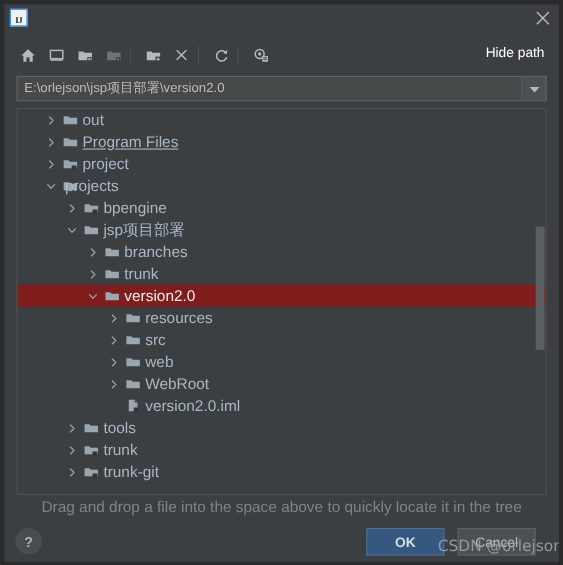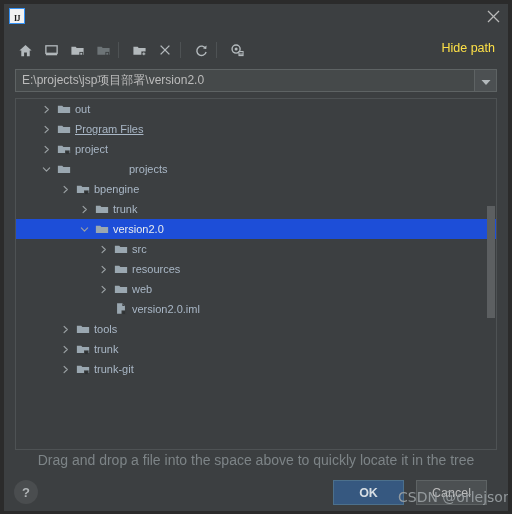--- a/index.html
+++ b/index.html
@@ -64,21 +64,21 @@
     cursor: pointer;
   }
   .tb-sep {
     position: absolute; top: 4px;
     width: 1px; height: 16px;
     background: #4e5254;
   }
   #hide-path {
     position: absolute; right: 17px; top: 3px;
     font-size: 12.5px;
-    color: #fde047;
+    color: #ffffff;
     cursor: pointer;
   }
 
   
   #path-row {
     position: absolute; left: 15px; top: 69px;
     width: 482px; height: 23px;
     box-sizing: border-box;
   }
   #path-field {
@@ -119,35 +119,35 @@
     width: 480px;
   }
   .row {
     position: relative;
     height: 20px;
     display: flex;
     align-items: center;
     white-space: nowrap;
     cursor: default;
   }
-  .row.selected { background: #1d4ed8; }
+  .row.selected { background: #7f1d1d; }
   .row .arrow {
     position: absolute;
     width: 12px; height: 20px;
     display: flex; align-items: center; justify-content: center;
     cursor: pointer;
   }
   .row .ficon {
     position: absolute;
     width: 16px; height: 20px;
     display: flex; align-items: center; justify-content: center;
   }
   .row .label {
     position: absolute;
-    font-size: 11px;
+    font-size: 14px;
     color: #a9b7c6;
     line-height: 20px;
   }
   .row.selected .label { color: #e8ecef; }
 
   
   #vscroll-track {
     position: absolute; right: 0; top: 0;
     width: 10px; height: 350px;
     background: transparent;
@@ -308,21 +308,21 @@
         <rect x="9" y="8.5" width="5.5" height="5.5" fill="#b3b9bc"></rect>
         <rect x="10" y="9.7" width="3.5" height="0.9" fill="#3c3f41"></rect>
         <rect x="10" y="11.2" width="3.5" height="0.9" fill="#3c3f41"></rect>
       </svg>
     </div>
 
     <div id="hide-path">Hide path</div>
   </div>
 
   <div id="path-row">
-    <div id="path-field" title="E:\projects\jsp项目部署\version2.0">E:\projects\jsp项目部署\version2.0</div>
+    <div id="path-field" title="E:\projects\jsp项目部署\version2.0">E:\orlejson\jsp项目部署\version2.0</div>
     <div id="path-dropdown">
       <span>
         <svg width="10" height="7" viewBox="0 0 10 7">
           <path d="M0.5 1 L9.5 1 L5 6 Z" fill="#b3b9bc"></path>
         </svg>
       </span>
     </div>
   </div>
 
   <div id="tree-wrap">
@@ -372,38 +372,64 @@
           <div class="arrow" style="left: 24px;">
             <svg width="9" height="9" viewBox="0 0 10 10">
               <path d="M1.5 3.2 L5 6.8 L8.5 3.2" fill="none" stroke="#9aa0a3" stroke-width="1.3" stroke-linecap="round" stroke-linejoin="round"></path>
             </svg>
           </div>
           <div class="ficon" style="left: 40px;">
             <svg width="14" height="14" viewBox="0 0 16 16">
               <path d="M1 4.2 L6 4.2 L7.3 5.8 L15 5.8 L15 12.6 L1 12.6 Z" fill="#9aa7b0"></path>
             </svg>
           </div>
-          <div class="label" style="left: 73px; padding-left: 40px;">projects</div>
+          <div class="label" style="left: 43px;">projects</div>
         </div>
         <div class="row">
           <div class="arrow" style="left: 43px;">
             <svg width="9" height="9" viewBox="0 0 10 10">
               <path d="M3.4 1.5 L7 5 L3.4 8.5" fill="none" stroke="#9aa0a3" stroke-width="1.3" stroke-linecap="round" stroke-linejoin="round"></path>
             </svg>
           </div>
           <div class="ficon" style="left: 59px;">
             <svg width="14" height="14" viewBox="0 0 16 16">
               <path d="M1 4.2 L6 4.2 L7.3 5.8 L15 5.8 L15 12.6 L1 12.6 Z" fill="#9aa7b0"></path>
               <rect x="9.2" y="9.6" width="5.2" height="5.2" fill="#3c3f41"></rect>
               <rect x="10.2" y="10.6" width="3.2" height="3.2" fill="#2f3234"></rect>
             </svg>
           </div>
           <div class="label" style="left: 78px;">bpengine</div>
         </div>
         <div class="row">
+          <div class="arrow" style="left: 43px;">
+            <svg width="9" height="9" viewBox="0 0 10 10">
+              <path d="M1.5 3.2 L5 6.8 L8.5 3.2" fill="none" stroke="#9aa0a3" stroke-width="1.3" stroke-linecap="round" stroke-linejoin="round"></path>
+            </svg>
+          </div>
+          <div class="ficon" style="left: 59px;">
+            <svg width="14" height="14" viewBox="0 0 16 16">
+              <path d="M1 4.2 L6 4.2 L7.3 5.8 L15 5.8 L15 12.6 L1 12.6 Z" fill="#9aa7b0"></path>
+            </svg>
+          </div>
+          <div class="label" style="left: 78px;">jsp项目部署</div>
+        </div>
+        <div class="row">
+          <div class="arrow" style="left: 62px;">
+            <svg width="9" height="9" viewBox="0 0 10 10">
+              <path d="M3.4 1.5 L7 5 L3.4 8.5" fill="none" stroke="#9aa0a3" stroke-width="1.3" stroke-linecap="round" stroke-linejoin="round"></path>
+            </svg>
+          </div>
+          <div class="ficon" style="left: 78px;">
+            <svg width="14" height="14" viewBox="0 0 16 16">
+              <path d="M1 4.2 L6 4.2 L7.3 5.8 L15 5.8 L15 12.6 L1 12.6 Z" fill="#9aa7b0"></path>
+            </svg>
+          </div>
+          <div class="label" style="left: 97px;">branches</div>
+        </div>
+        <div class="row">
           <div class="arrow" style="left: 62px;">
             <svg width="9" height="9" viewBox="0 0 10 10">
               <path d="M3.4 1.5 L7 5 L3.4 8.5" fill="none" stroke="#9aa0a3" stroke-width="1.3" stroke-linecap="round" stroke-linejoin="round"></path>
             </svg>
           </div>
           <div class="ficon" style="left: 78px;">
             <svg width="14" height="14" viewBox="0 0 16 16">
               <path d="M1 4.2 L6 4.2 L7.3 5.8 L15 5.8 L15 12.6 L1 12.6 Z" fill="#9aa7b0"></path>
             </svg>
           </div>
@@ -426,47 +452,60 @@
           <div class="arrow" style="left: 81px;">
             <svg width="9" height="9" viewBox="0 0 10 10">
               <path d="M3.4 1.5 L7 5 L3.4 8.5" fill="none" stroke="#9aa0a3" stroke-width="1.3" stroke-linecap="round" stroke-linejoin="round"></path>
             </svg>
           </div>
           <div class="ficon" style="left: 97px;">
             <svg width="14" height="14" viewBox="0 0 16 16">
               <path d="M1 4.2 L6 4.2 L7.3 5.8 L15 5.8 L15 12.6 L1 12.6 Z" fill="#9aa7b0"></path>
             </svg>
           </div>
+          <div class="label" style="left: 116px;">resources</div>
+        </div>
+        <div class="row">
+          <div class="arrow" style="left: 81px;">
+            <svg width="9" height="9" viewBox="0 0 10 10">
+              <path d="M3.4 1.5 L7 5 L3.4 8.5" fill="none" stroke="#9aa0a3" stroke-width="1.3" stroke-linecap="round" stroke-linejoin="round"></path>
+            </svg>
+          </div>
+          <div class="ficon" style="left: 97px;">
+            <svg width="14" height="14" viewBox="0 0 16 16">
+              <path d="M1 4.2 L6 4.2 L7.3 5.8 L15 5.8 L15 12.6 L1 12.6 Z" fill="#9aa7b0"></path>
+            </svg>
+          </div>
           <div class="label" style="left: 116px;">src</div>
         </div>
         <div class="row">
           <div class="arrow" style="left: 81px;">
             <svg width="9" height="9" viewBox="0 0 10 10">
               <path d="M3.4 1.5 L7 5 L3.4 8.5" fill="none" stroke="#9aa0a3" stroke-width="1.3" stroke-linecap="round" stroke-linejoin="round"></path>
             </svg>
           </div>
           <div class="ficon" style="left: 97px;">
             <svg width="14" height="14" viewBox="0 0 16 16">
               <path d="M1 4.2 L6 4.2 L7.3 5.8 L15 5.8 L15 12.6 L1 12.6 Z" fill="#9aa7b0"></path>
             </svg>
           </div>
-          <div class="label" style="left: 116px;">resources</div>
+          <div class="label" style="left: 116px;">web</div>
         </div>
         <div class="row">
           <div class="arrow" style="left: 81px;">
             <svg width="9" height="9" viewBox="0 0 10 10">
               <path d="M3.4 1.5 L7 5 L3.4 8.5" fill="none" stroke="#9aa0a3" stroke-width="1.3" stroke-linecap="round" stroke-linejoin="round"></path>
             </svg>
           </div>
           <div class="ficon" style="left: 97px;">
             <svg width="14" height="14" viewBox="0 0 16 16">
               <path d="M1 4.2 L6 4.2 L7.3 5.8 L15 5.8 L15 12.6 L1 12.6 Z" fill="#9aa7b0"></path>
             </svg>
           </div>
-          <div class="label" style="left: 116px;">web</div>
+          <div class="label" style="left: 116px;">WebRoot</div>
         </div>
         <div class="row">
           <div class="arrow" style="left: 81px;"></div>
           <div class="ficon" style="left: 97px;">
             <svg width="14" height="14" viewBox="0 0 16 16">
               <path d="M3.5 1.5 L9.5 1.5 L12.5 4.5 L12.5 13.5 L3.5 13.5 Z" fill="#9aa7b0"></path>
               <path d="M9.5 1.5 L9.5 4.5 L12.5 4.5 Z" fill="#3c3f41"></path>
               <rect x="8.6" y="9.6" width="5.2" height="5.2" fill="#3c3f41"></rect>
               <rect x="9.6" y="10.6" width="3.2" height="3.2" fill="#2f3234"></rect>
             </svg>

